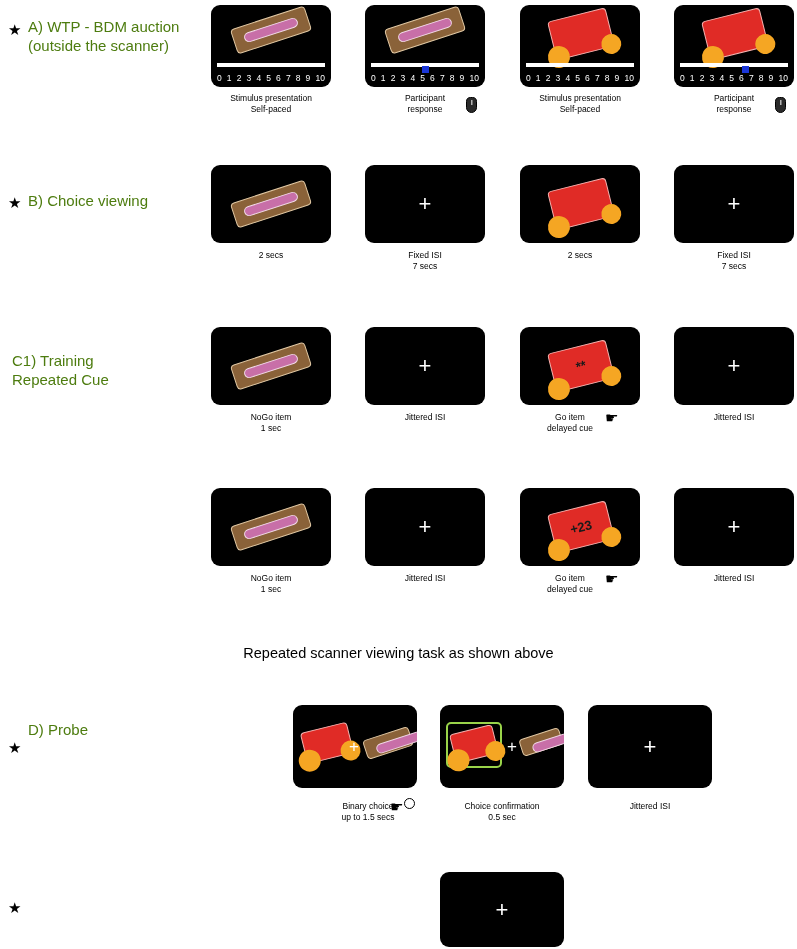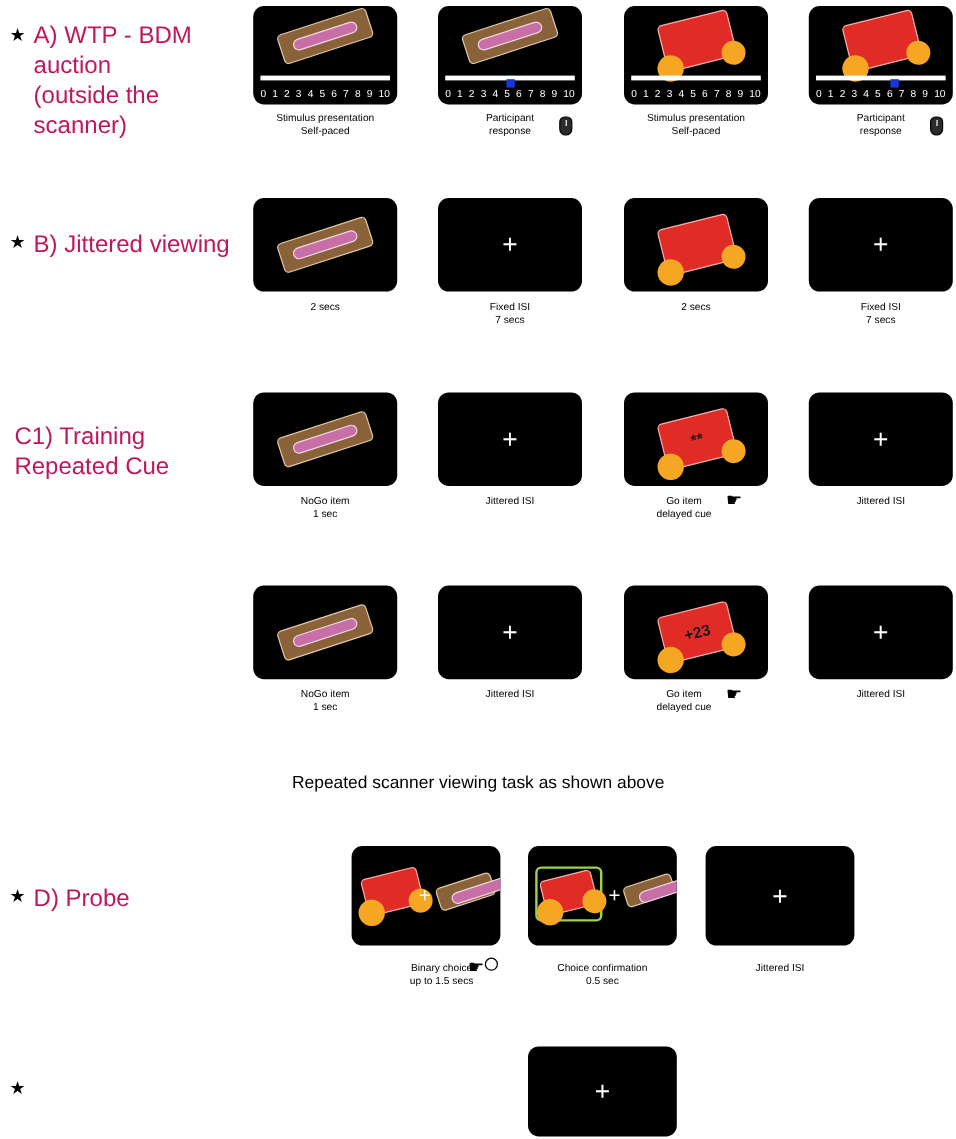--- a/index.html
+++ b/index.html
@@ -21,23 +21,23 @@
     width: 797px;
   }
   .star {
     position: absolute;
     font-size: 15px;
     line-height: 1;
     color: #000;
   }
   .row-label {
     position: absolute;
-    font-size: 20px;
+    font-size: 15px;
     line-height: 1.25;
-    color: #be185d;
+    color: #4d7c0f;
     white-space: pre-line;
   }
   .panel {
     position: absolute;
     background: #000000;
     border-radius: 9px;
     overflow: hidden;
   }
   .caption {
     position: absolute;
@@ -296,21 +296,21 @@
       <span>10</span>
     </div>
   </div>
   <div class="caption" style="left:664px;top:93px;width:140px;">Participant
 response</div>
   <div class="mouse" style="left:775px;top:97px;"></div>
 </div>
 
 <div class="row" style="top:160px;height:120px;">
   <div class="star" style="left:8px;top:35px;">★</div>
-  <div class="row-label" style="left:28px;top:32px;width:180px;">B) Jittered viewing</div>
+  <div class="row-label" style="left:28px;top:32px;width:180px;">B) Choice viewing</div>
 
   <div class="panel" style="left:211px;top:5px;width:120px;height:78px;">
     <div class="item rot-left" style="left:21px;top:26px;">
       <div class="bar-choc"></div>
     </div>
   </div>
   <div class="caption" style="left:201px;top:90px;width:140px;">2 secs</div>
 
   <div class="panel" style="left:365px;top:5px;width:120px;height:78px;">
     <div class="fix">+</div>
@@ -395,21 +395,21 @@
   <div class="panel" style="left:674px;top:5px;width:120px;height:78px;">
     <div class="fix">+</div>
   </div>
   <div class="caption" style="left:664px;top:90px;width:140px;">Jittered ISI</div>
 </div>
 
 <div class="center-note" style="top:645px;">Repeated scanner viewing task as shown above</div>
 
 <div class="row" style="top:703px;height:130px;">
   <div class="star" style="left:8px;top:37px;">★</div>
-  <div class="row-label" style="left:28px;top:34px;width:180px;">D) Probe</div>
+  <div class="row-label" style="left:28px;top:18px;width:180px;">D) Probe</div>
 
   <div class="panel" style="left:293px;top:2px;width:124px;height:83px;">
     <div class="item rot-rl" style="left:10px;top:22px;">
       <div class="bag-red" style="width:48px;height:32px;"></div>
     </div>
     <div class="plus-between" style="left:56px;top:33px;">+</div>
     <div class="item rot-left" style="left:71px;top:28px;">
       <div class="bar-choc" style="width:48px;height:20px;"></div>
     </div>
   </div>

